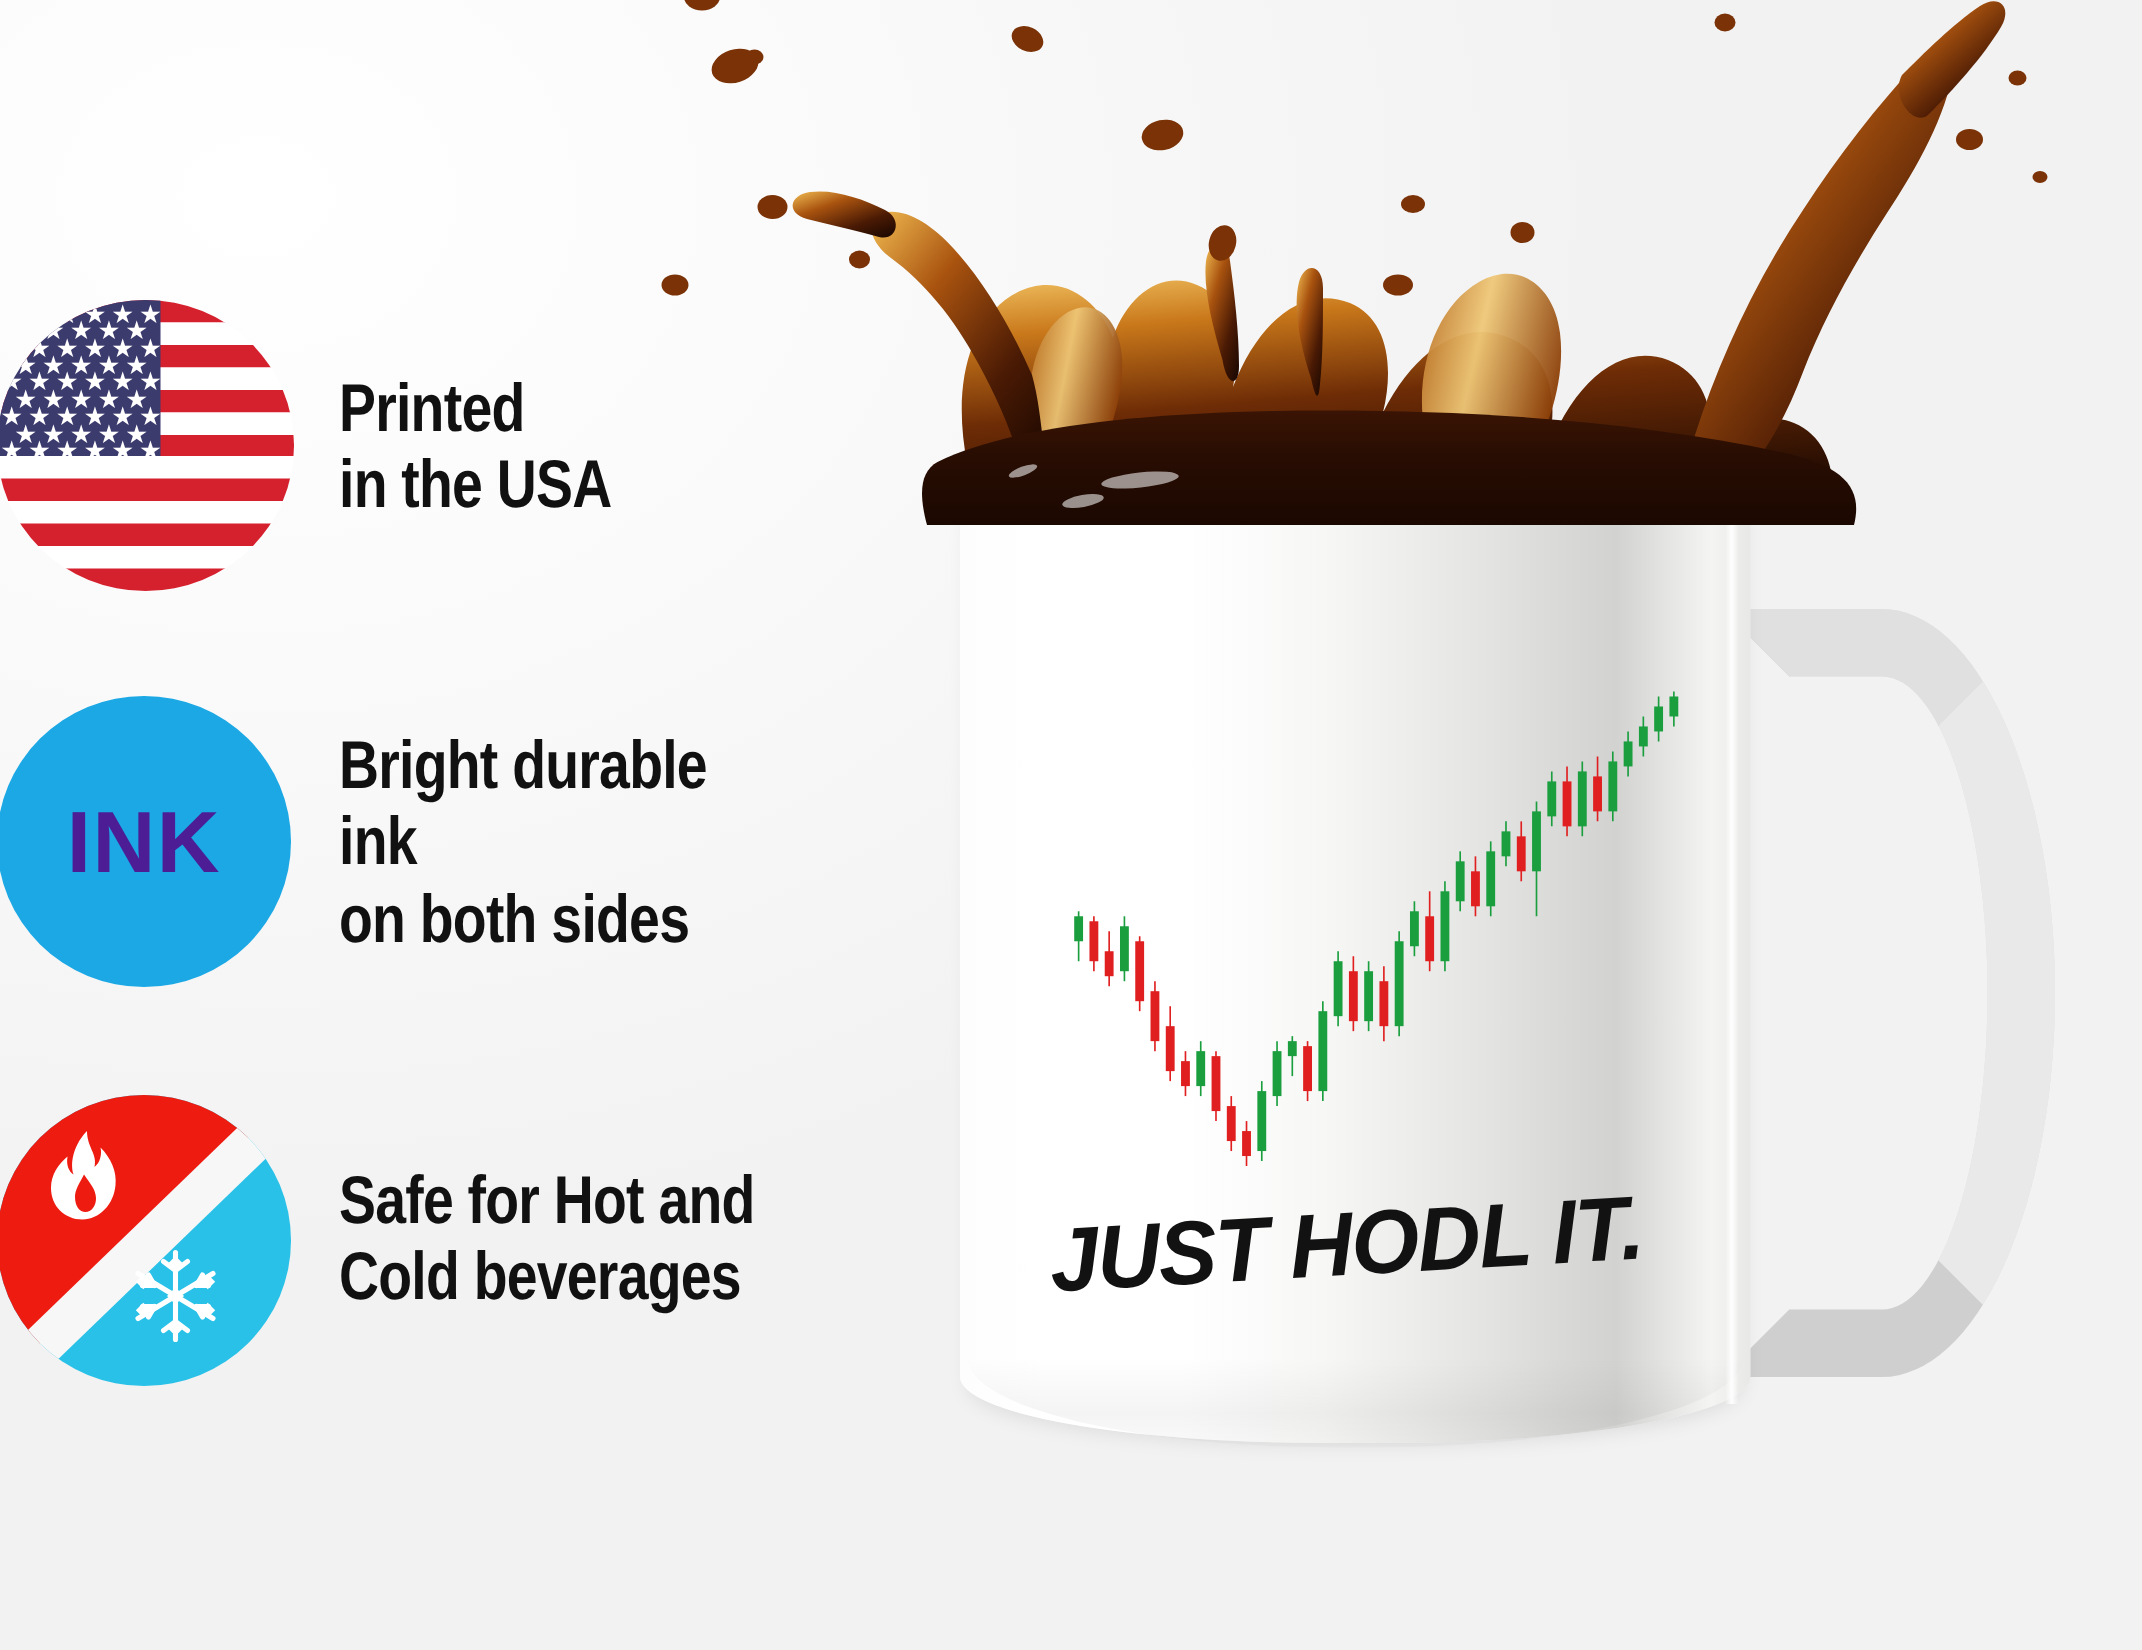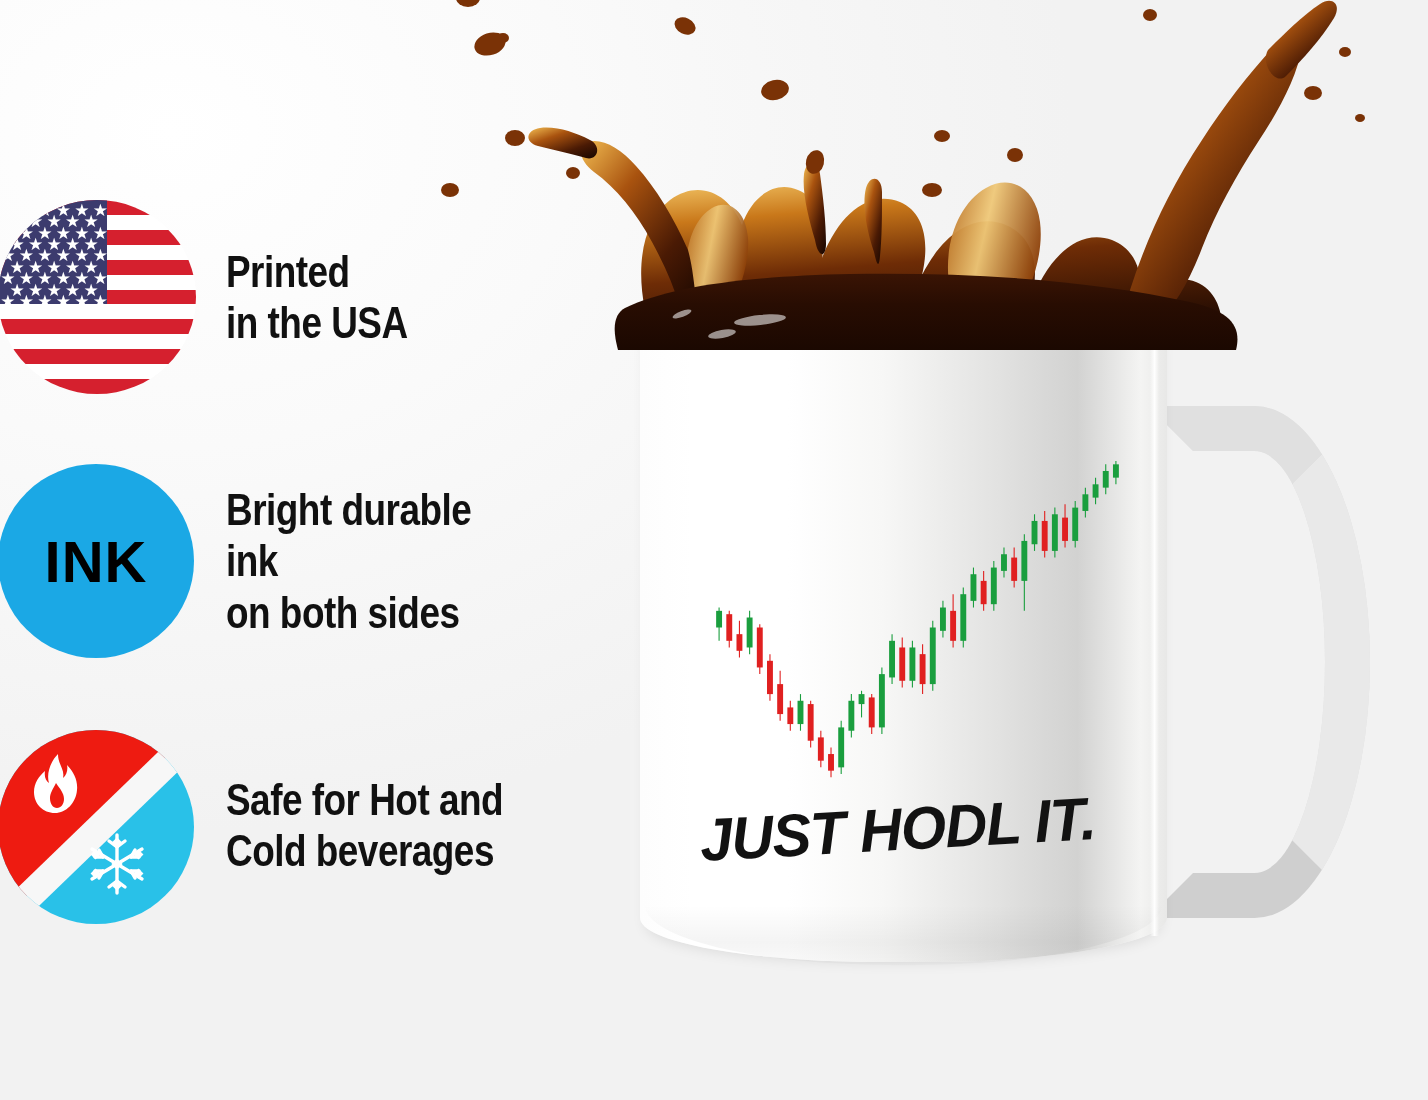--- a/index.html
+++ b/index.html
@@ -46,21 +46,21 @@
      background:#3c3b6e; }
   .canton .star {
      position:absolute; color:#ffffff; font-size:17px; line-height:1;
      font-family:"DejaVu Sans", sans-serif; }
 
   
   .ink-circle { position:absolute; left:6px; top:4px; width:196px; height:194px;
      border-radius:50%; background:#1ba8e5;
      display:flex; align-items:center; justify-content:center; }
   .ink-text { font-family:"Liberation Sans", sans-serif; font-weight:bold;
-     font-size:58px; color:#000000; letter-spacing:1px; transform:scaleX(1.0); }
+     font-size:58px; color:#4c1d95; letter-spacing:1px; transform:scaleX(1.0); }
 
   
   .hc-circle { position:absolute; left:6px; top:6px; width:196px; height:194px;
      border-radius:50%; overflow:hidden; background:#29c1e8; }
   .hc-red { position:absolute; inset:0; background:#ee1b11;
      clip-path: polygon(0 0, 100% 0, 0 100%); }
   .hc-split { position:absolute; left:-15%; top:-15%; width:130%; height:130%; }
   .hc-split .band { position:absolute; left:-20%; top:46%; width:140%; height:11%;
      background:#f7f7f7; transform:rotate(-44deg); }
   .hc-flame { position:absolute; left:18%; top:12%; width:46px; height:62px; }

